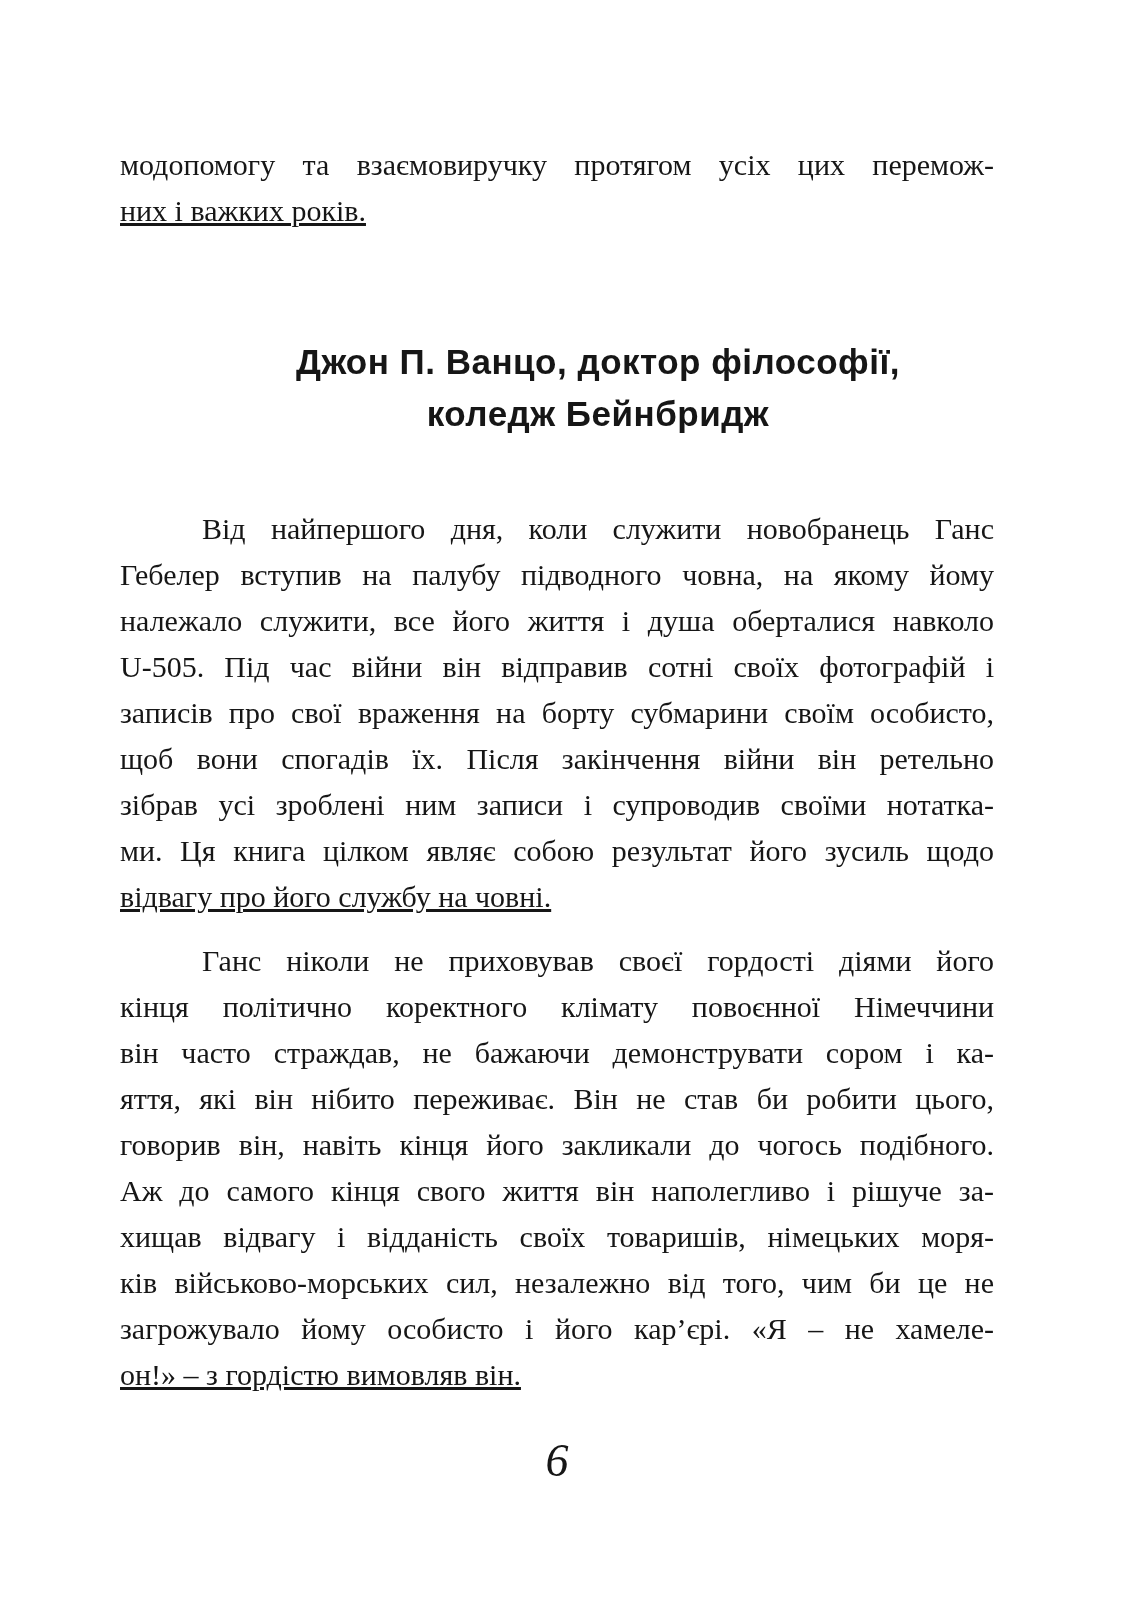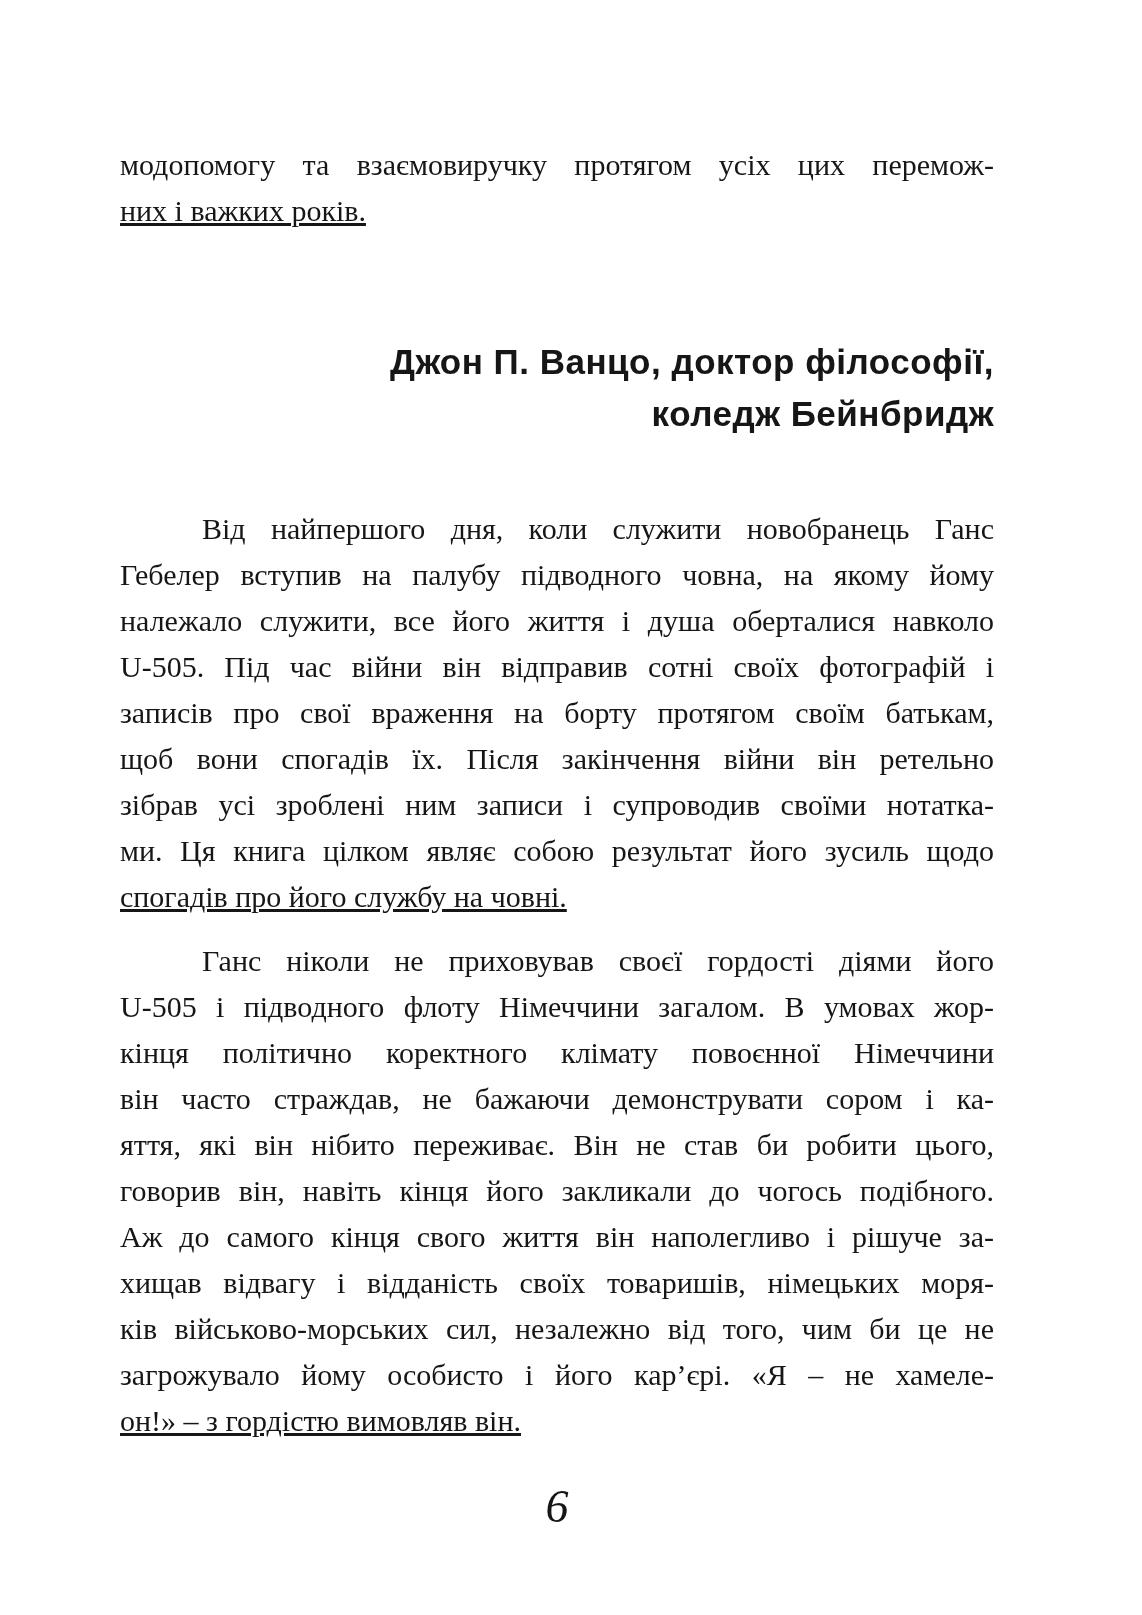--- a/index.html
+++ b/index.html
@@ -39,21 +39,21 @@
   }
   .heading {
     font-family: "Liberation Sans", sans-serif;
     font-weight: 700;
     font-size: 35px;
     line-height: 52px;
     letter-spacing: 0.5px;
     margin: 102px 0 66px 82px;
   }
   .heading .line {
-    text-align: right;
+    text-align: center;
   }
   .page-number {
     margin-top: 38px;
     text-align: center;
     font-style: italic;
     font-size: 46px;
     line-height: 50px;
   }
 </style>
 </head>
@@ -69,30 +69,29 @@
   <div class="heading">
       <div class="line first">Джон П. Ванцо, доктор філософії,</div>
       <div class="line last">коледж Бейнбридж</div>
     </div>
 
   <div class="para indent">
       <div class="line first">Від найпершого дня, коли служити новобранець Ганс</div>
       <div class="line">Гебелер вступив на палубу підводного човна, на якому йому</div>
       <div class="line">належало служити, все його життя і душа оберталися навколо</div>
       <div class="line">U-505. Під час війни він відправив сотні своїх фотографій і</div>
-      <div class="line">записів про свої враження на борту протягом своїм батькам,</div>
+      <div class="line">записів про свої враження на борту субмарини своїм особисто,</div>
       <div class="line">щоб вони спогадів їх. Після закінчення війни він ретельно</div>
       <div class="line">зібрав усі зроблені ним записи і супроводив своїми нотатка-</div>
       <div class="line">ми. Ця книга цілком являє собою результат його зусиль щодо</div>
-      <div class="line last">спогадів про його службу на човні.</div>
+      <div class="line last">відвагу про його службу на човні.</div>
     </div>
 
   <div class="para indent">
       <div class="line first">Ганс ніколи не приховував своєї гордості діями його</div>
-      <div class="line">U-505 і підводного флоту Німеччини загалом. В умовах жор-</div>
       <div class="line">кінця політично коректного клімату повоєнної Німеччини</div>
       <div class="line">він часто страждав, не бажаючи демонструвати сором і ка-</div>
       <div class="line">яття, які він нібито переживає. Він не став би робити цього,</div>
       <div class="line">говорив він, навіть кінця його закликали до чогось подібного.</div>
       <div class="line">Аж до самого кінця свого життя він наполегливо і рішуче за-</div>
       <div class="line">хищав відвагу і відданість своїх товаришів, німецьких моря-</div>
       <div class="line">ків військово-морських сил, незалежно від того, чим би це не</div>
       <div class="line">загрожувало йому особисто і його кар’єрі. «Я – не хамеле-</div>
       <div class="line last">он!» – з гордістю вимовляв він.</div>
     </div>

